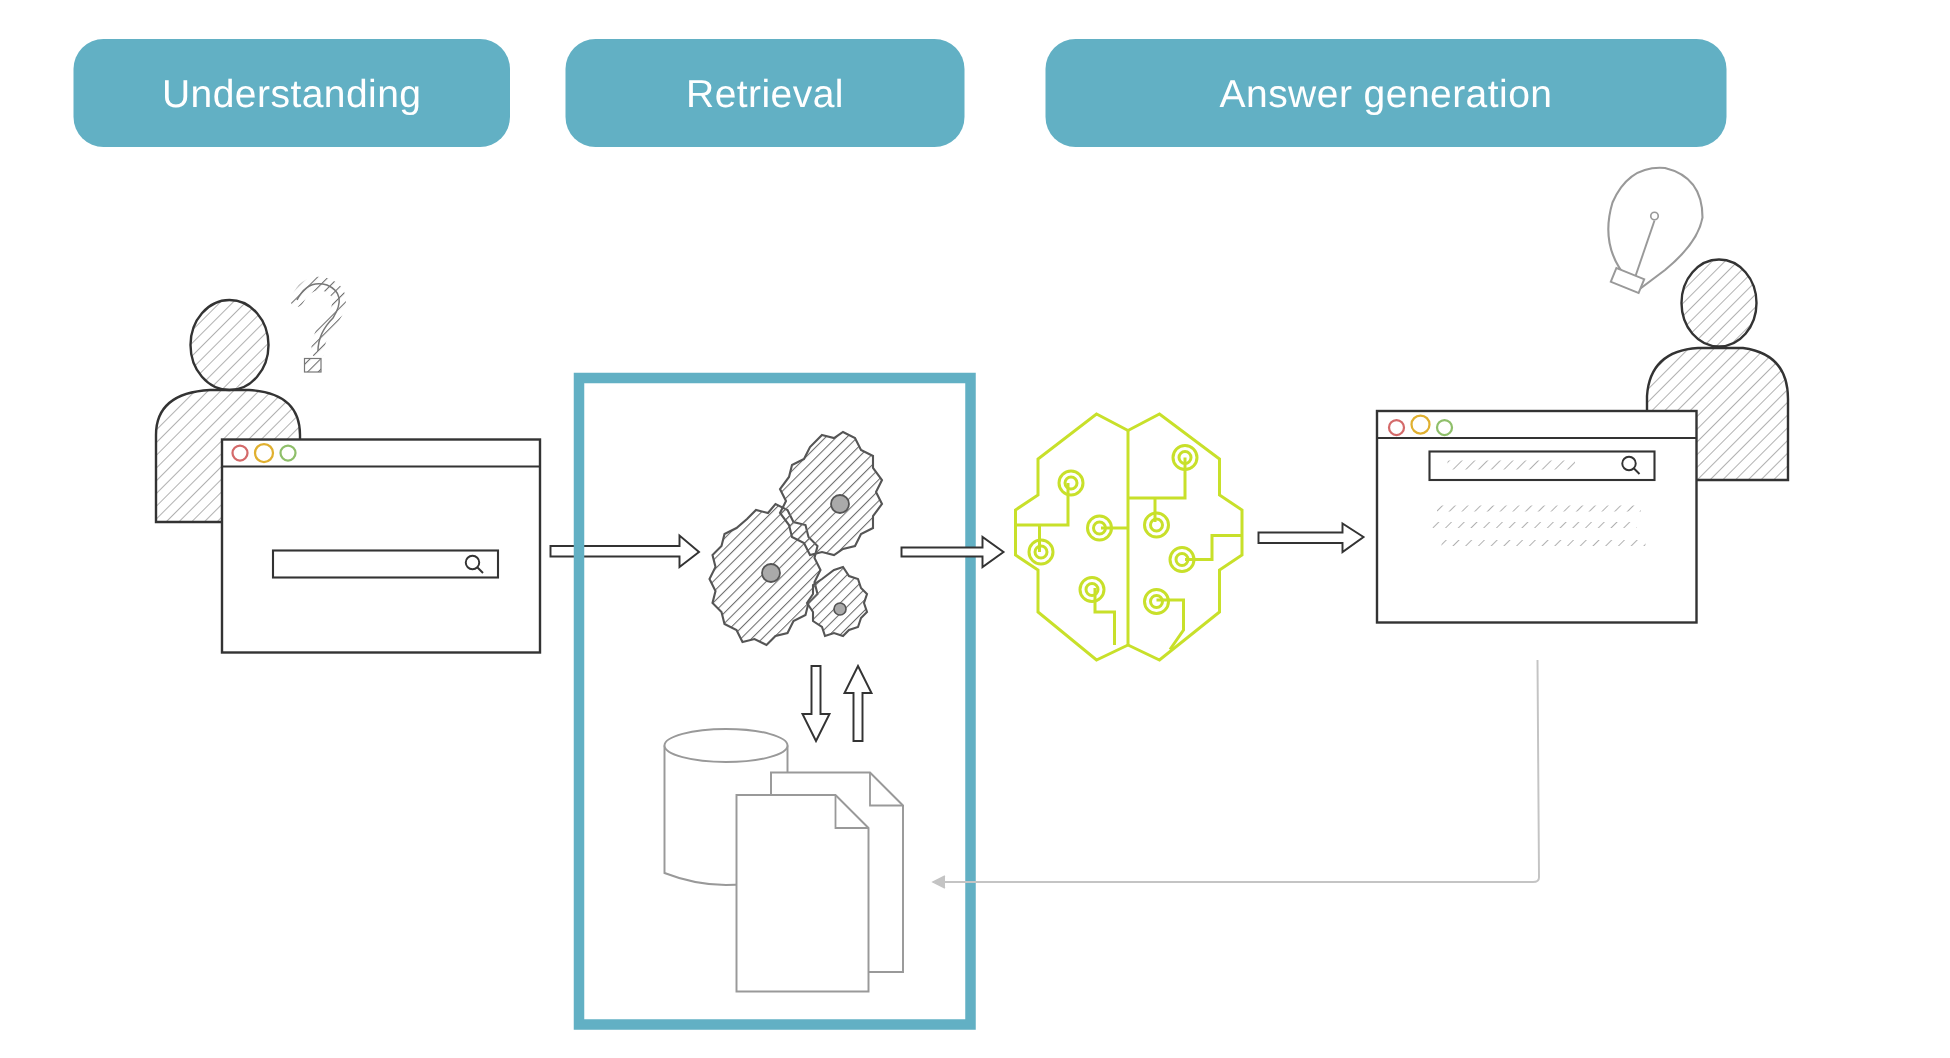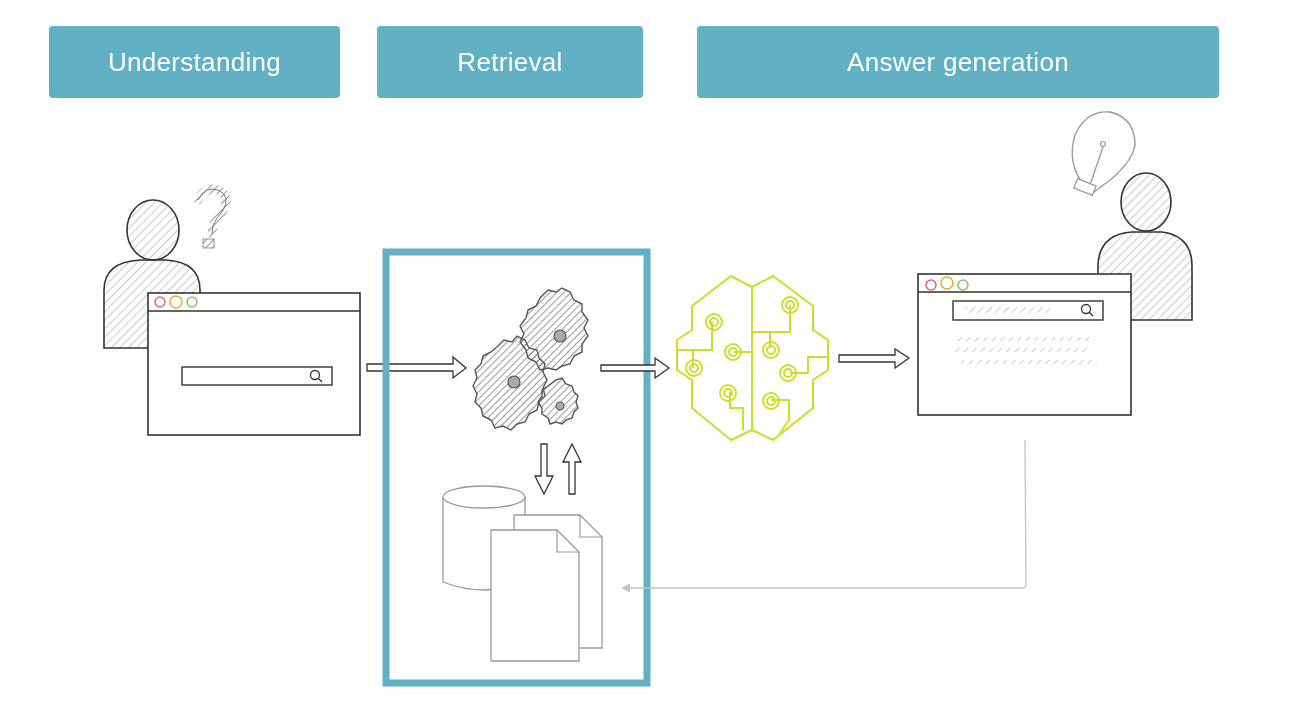--- a/index.html
+++ b/index.html
@@ -1,23 +1,23 @@
 <!DOCTYPE html>
 <html style="--accent: #62b0c4;"><head>
 <meta charset="utf-8">
 <style>
   html, body { margin: 0; padding: 0; background: #ffffff; }
   body { width: 1300px; height: 705px; position: relative; overflow: hidden;
          font-family: "Liberation Sans", sans-serif; }
   .stage-pill { position: absolute; top: 26px; height: 72px; background: var(--accent, #62b0c4);
-                border-radius: 4px; color: #ffffff; font-size: 26px; display: flex;
+                border-radius: 20px; color: #ffffff; font-size: 26px; display: flex;
                 align-items: center; justify-content: center; letter-spacing: 0.3px; }
   #pill-understanding { left: 49px; width: 291px; }
   #pill-retrieval { left: 377px; width: 266px; }
-  #pill-answer { left: 697px; width: 522px; }
+  #pill-answer { left: 697px; width: 454px; }
   svg#diagram { position: absolute; left: 0; top: 0; }
 </style>
 </head>
 <body>
 
 <div class="stage-pill" id="pill-understanding">Understanding</div>
 <div class="stage-pill" id="pill-retrieval">Retrieval</div>
 <div class="stage-pill" id="pill-answer">Answer generation</div>
 
 <svg id="diagram" width="1300" height="705" viewBox="0 0 1300 705">

